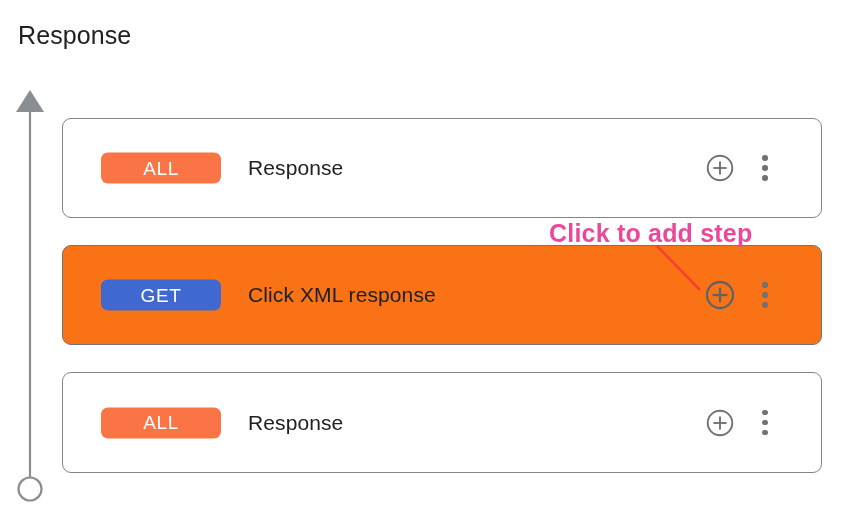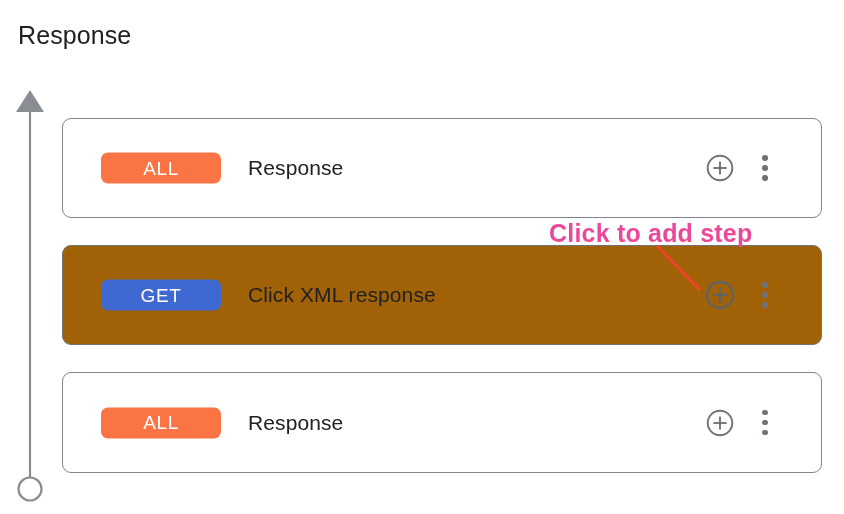--- a/index.html
+++ b/index.html
@@ -46,21 +46,21 @@
   .flow-card {
     position: absolute;
     left: 62px;
     width: 760px;
     box-sizing: border-box;
     border: 1.6px solid #80868b;
     border-radius: 9px;
     background: #ffffff;
   }
   .flow-card.selected {
-    background: #a16207;
+    background: #f97316;
     border-color: #6e757c;
   }
   .card-inner {
     position: relative;
     height: 100%;
     display: flex;
     align-items: center;
   }
 
   .method-badge {

